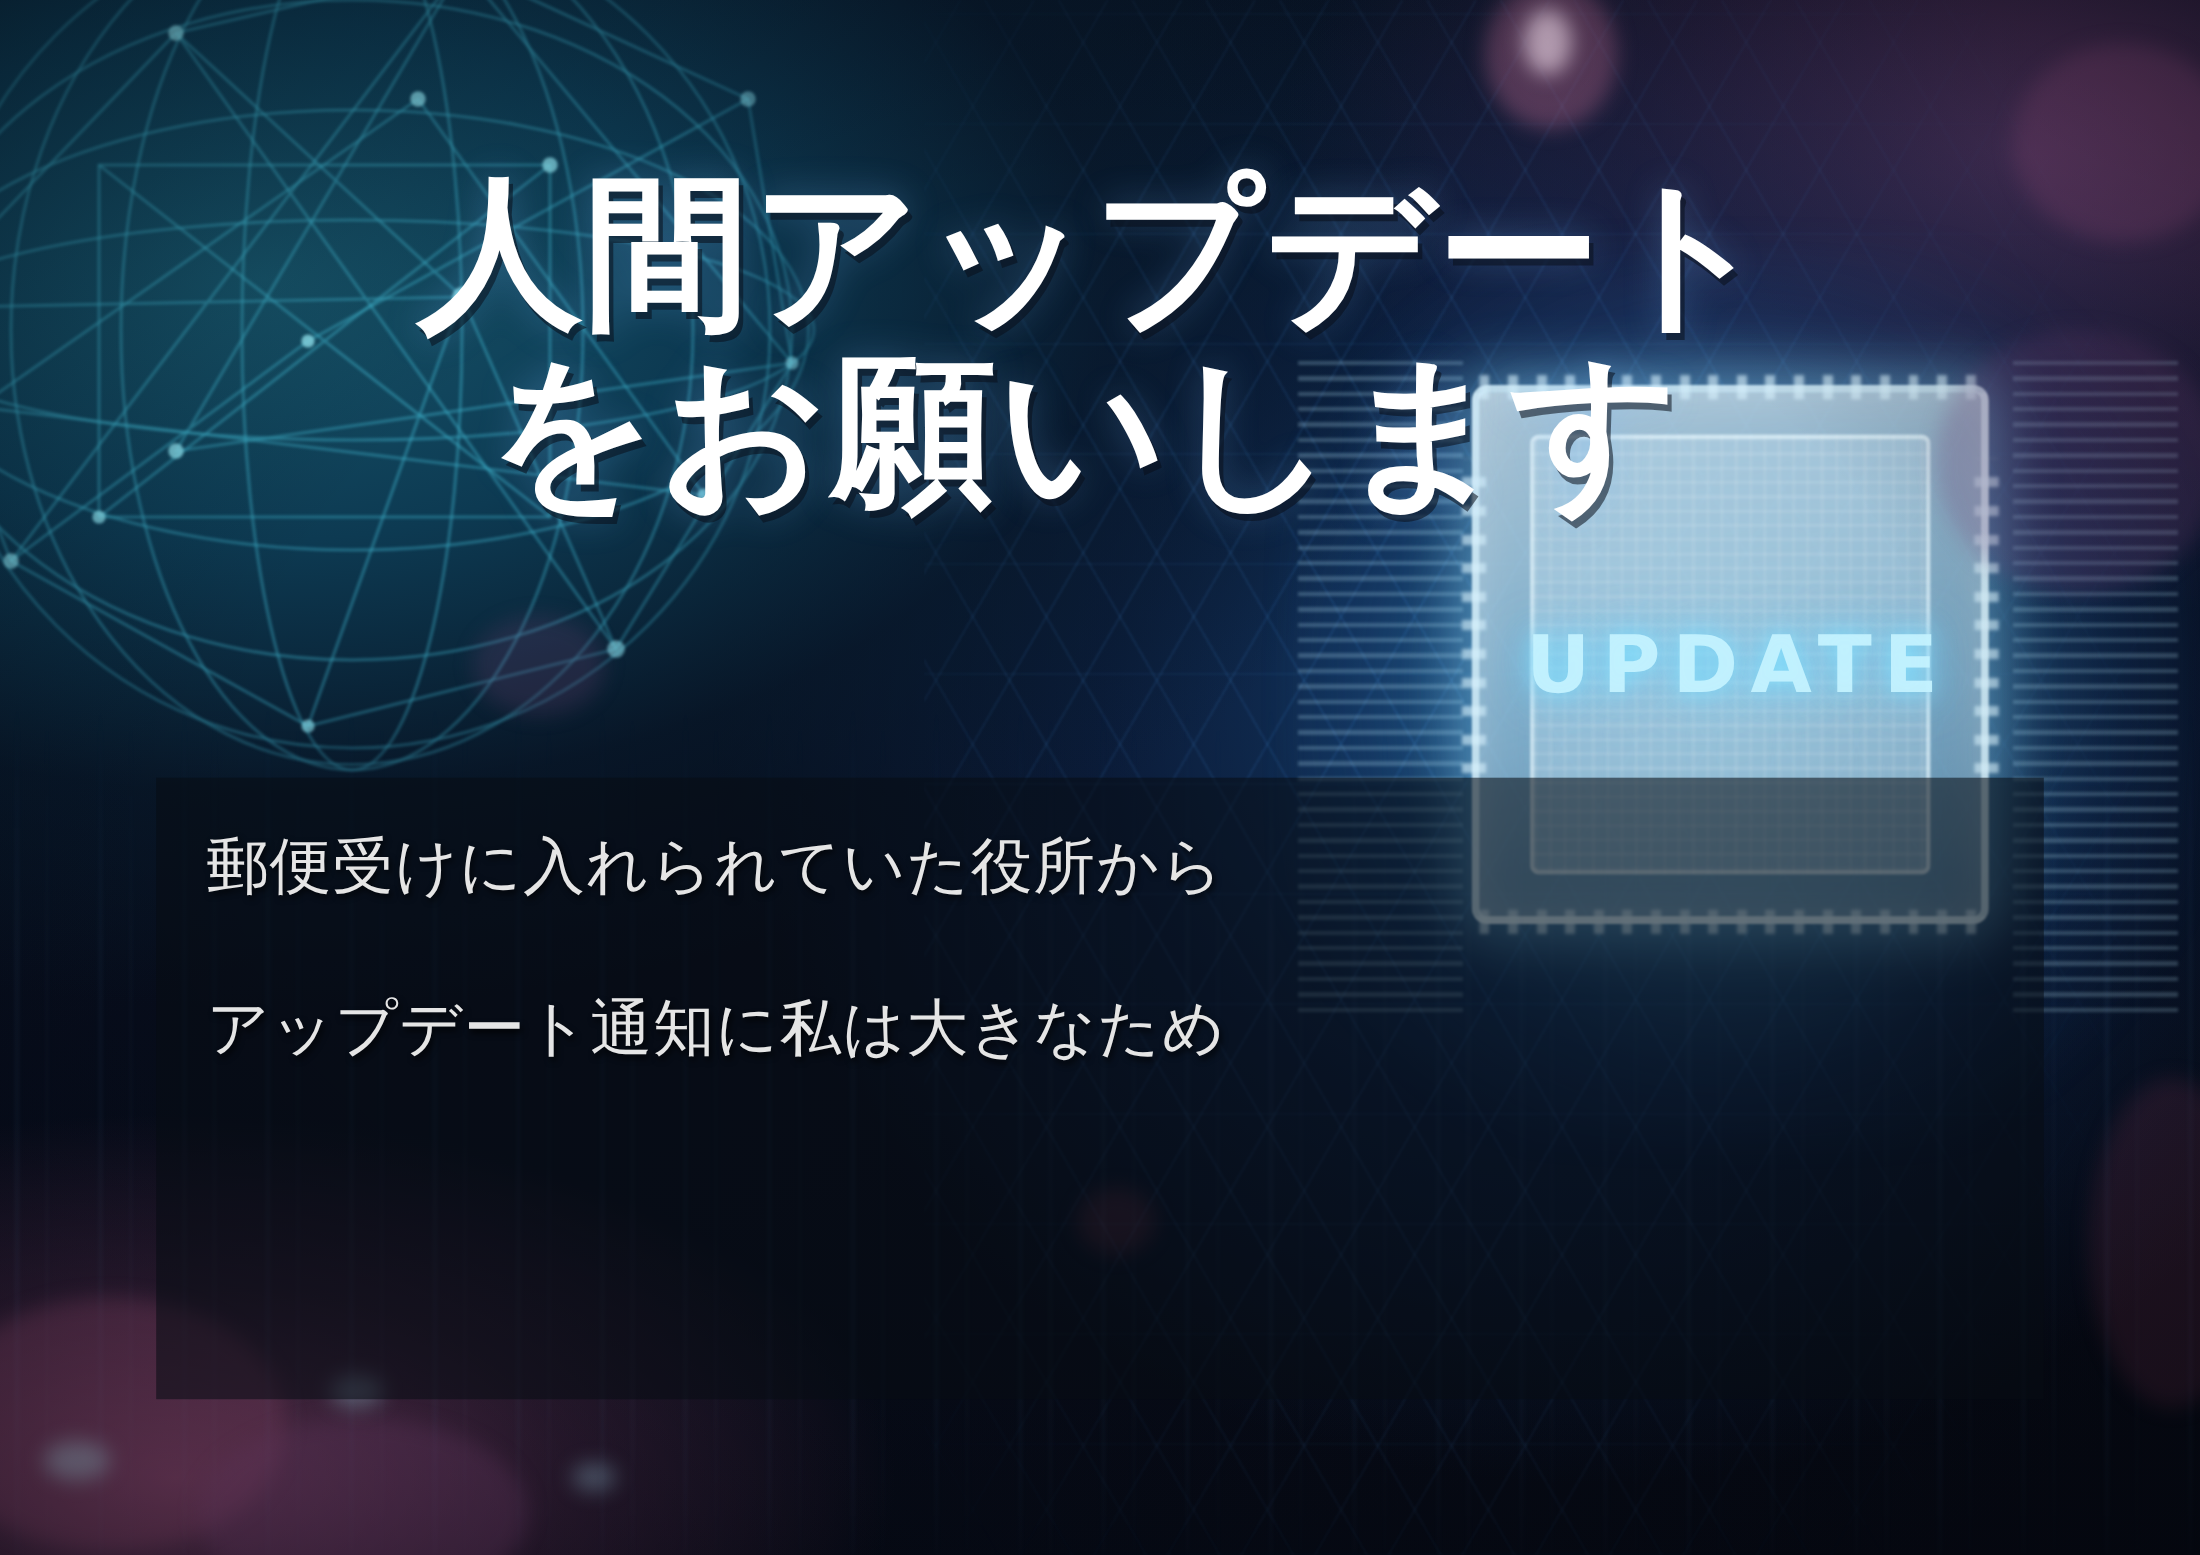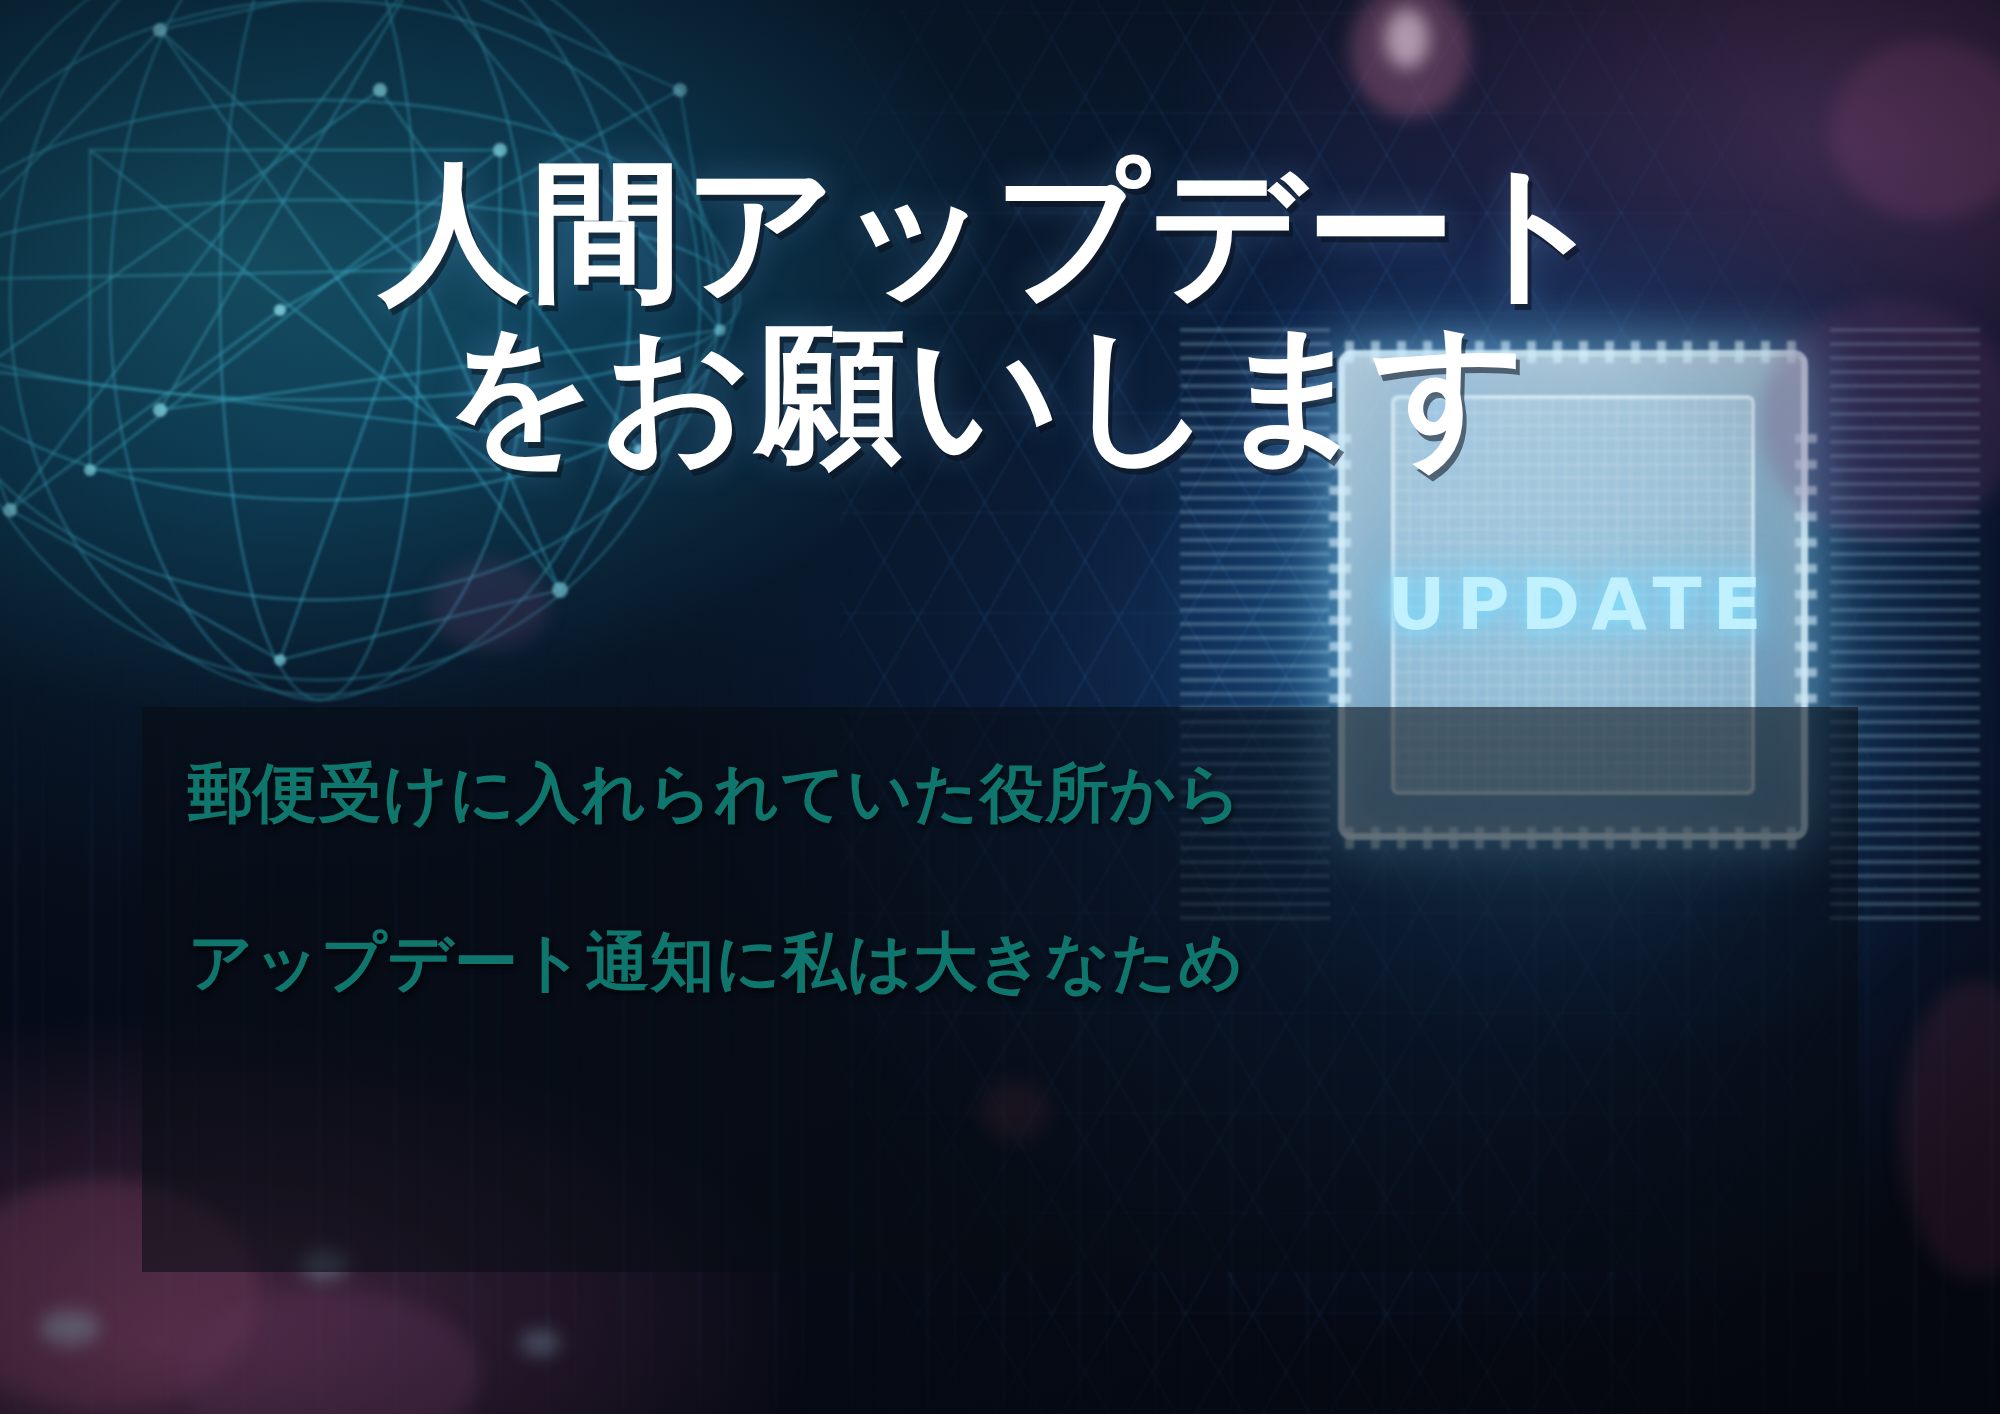--- a/index.html
+++ b/index.html
@@ -178,24 +178,24 @@
     left: 142px;
     top: 707px;
     width: 1716px;
     height: 565px;
     background: rgba(8,12,20,0.56);
     box-sizing: border-box;
     padding: 44px 46px 30px 46px;
   }
   .body-text {
     font-family: "DejaVu Serif", "Liberation Serif", serif;
-    font-weight: 700;
-    font-size: 64px;
+    font-weight: 400;
+    font-size: 56px;
     line-height: 1.32;
-    color: #0f766e;
+    color: #e5e5e5;
     letter-spacing: 1px;
     text-shadow: 2px 3px 6px rgba(0,0,0,0.75);
     white-space: pre-line;
   }
 </style>
 </head>
 <body>
 
 <div id="canvas">
 

